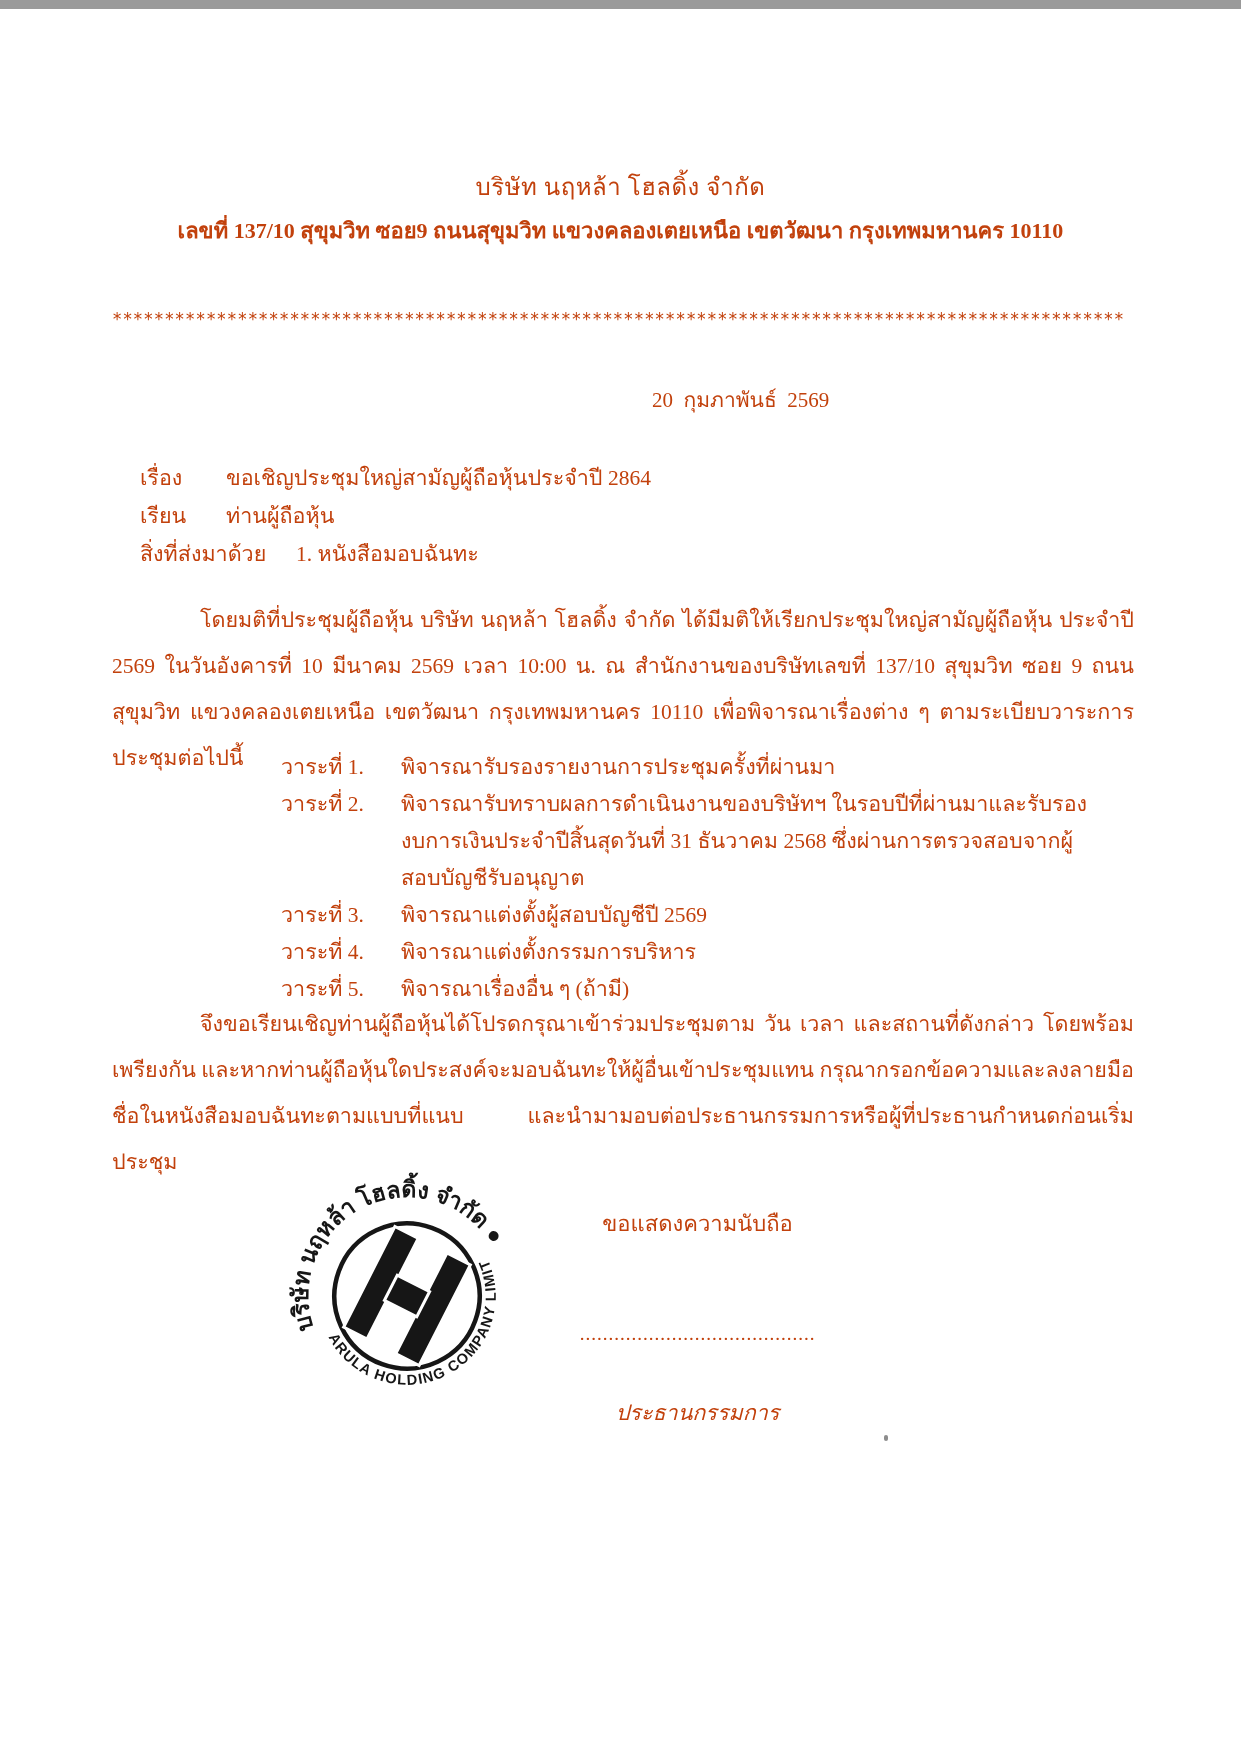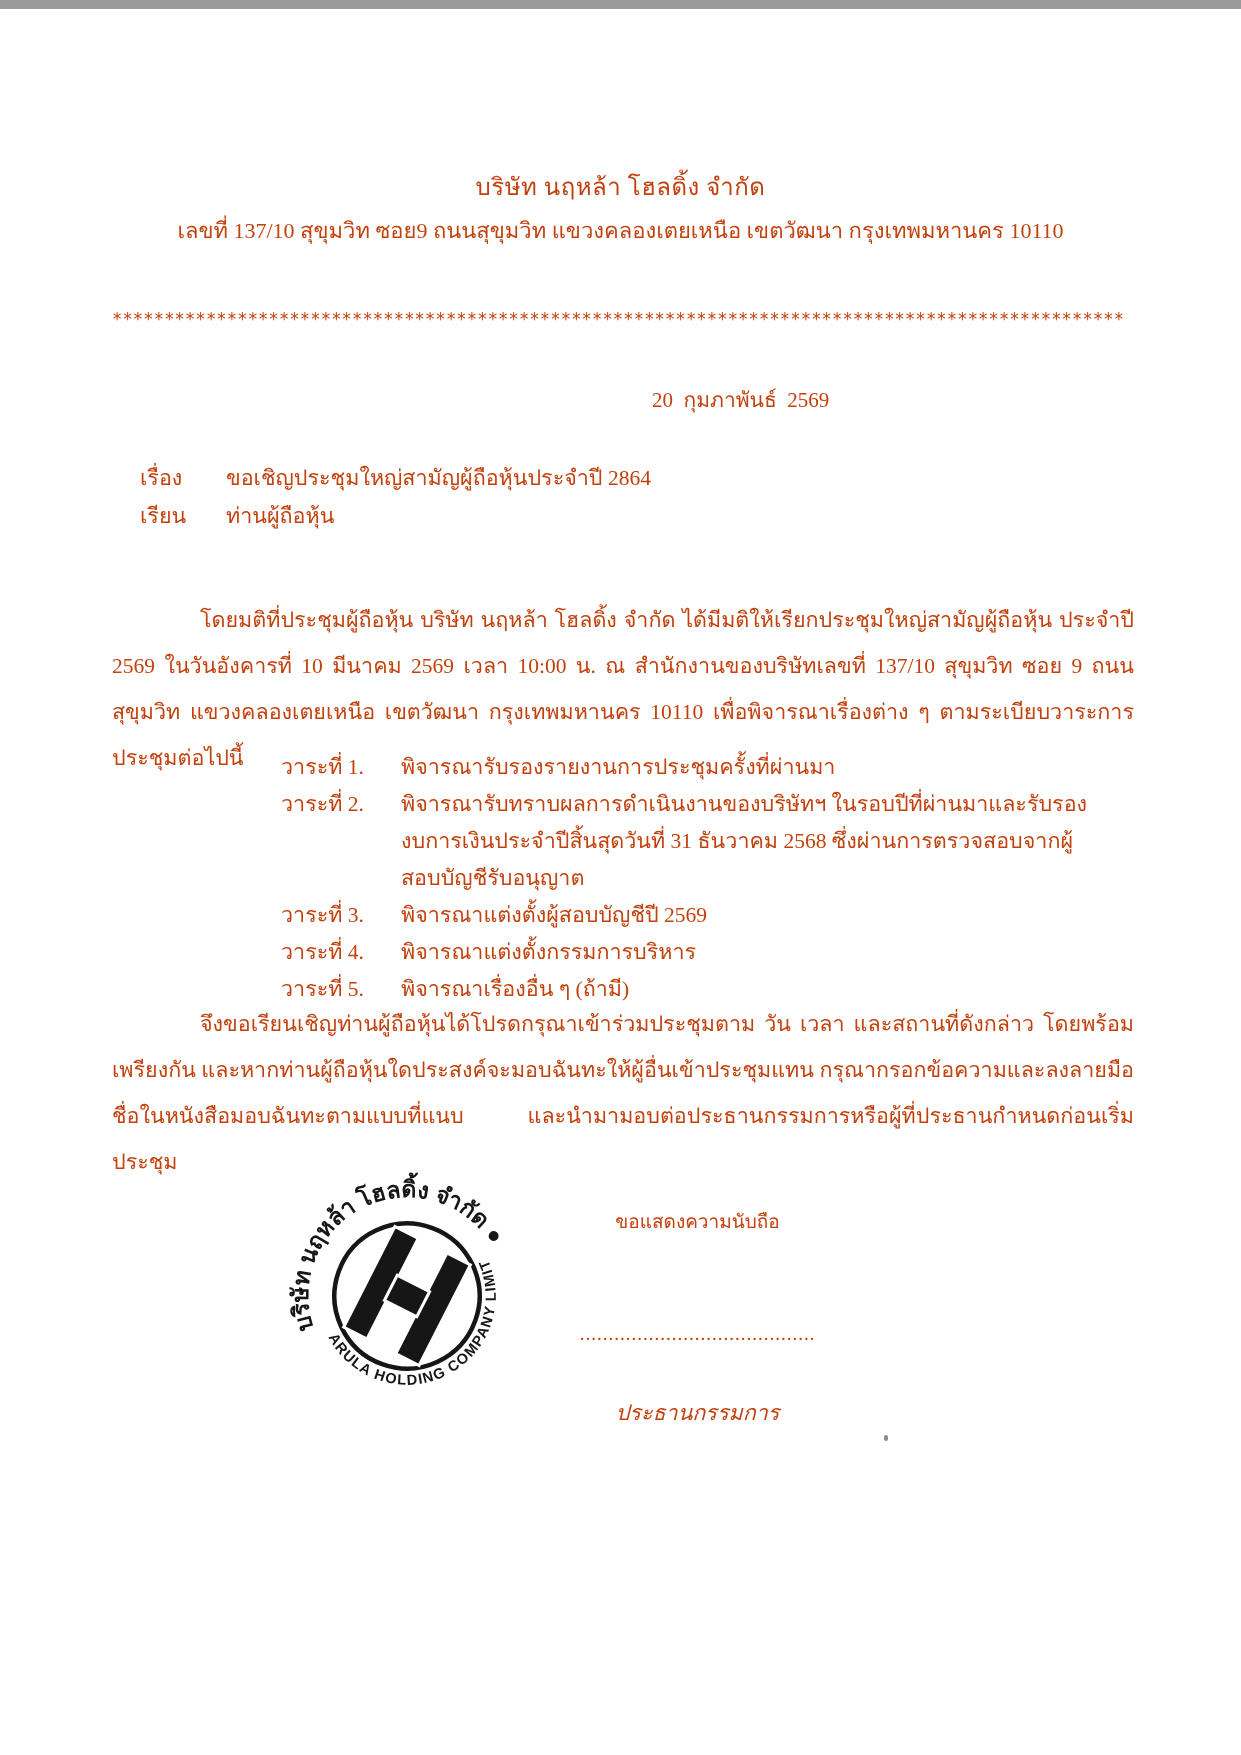--- a/index.html
+++ b/index.html
@@ -7,21 +7,21 @@
     position:relative;
     width:1241px;height:1755px;
     margin:9px auto;
     background:#ffffff;
     color:#c2410c;
     font-family:"Liberation Serif","DejaVu Serif",serif;
     overflow:hidden;
   }
   .centered{position:absolute;left:0;width:100%;text-align:center;}
   .company-name{top:158px;font-size:24px;letter-spacing:0.5px;}
-  .company-address{top:204px;font-size:22px;}
+  .company-address{top:204px;font-size:22px;font-weight:bold;}
   .divider{
     position:absolute;top:300px;left:112px;width:1022px;
     font-size:17px;line-height:20px;letter-spacing:0.2px;
     white-space:nowrap;overflow:hidden;
     font-family:"DejaVu Sans Mono","Liberation Mono",monospace;
   }
   .date-line{
     position:absolute;top:374px;left:652px;
     font-size:21px;white-space:pre;
   }
@@ -35,21 +35,21 @@
     font-size:21.5px;line-height:46px;
     text-align:justify;text-indent:88px;
   }
   .p1{top:566px;}
   .p2{top:970px;}
   .agenda{position:absolute;top:740px;left:281px;width:828px;font-size:21.5px;line-height:37px;}
   .agenda-item{display:flex;gap:28px;}
   .agenda-marker{flex:0 0 92px;white-space:pre;}
   .agenda-text{flex:1;text-align:left;}
   .sig-line{position:absolute;left:540px;width:315px;text-align:center;}
-  .closing{top:1197px;font-size:19px;}
+  .closing{top:1197px;font-size:22px;}
   .signed-name{top:1268px;font-size:23px;font-weight:bold;font-style:italic;}
   .dotted{top:1314px;font-size:19px;letter-spacing:1px;white-space:nowrap;}
   .printed-name{top:1349px;font-size:21.5px;white-space:pre;}
   .sig-role{top:1386px;font-size:21.5px;font-style:italic;}
   .stamp{position:absolute;left:281px;top:1161px;width:252px;height:252px;}
   .artifact-dot{
     position:absolute;left:884px;top:1426px;width:4px;height:6px;
     background:#8d8d8d;border-radius:2px;
   }
 </style>
@@ -64,20 +64,23 @@
   <div class="divider">*************************************************************************************************</div>
 
   <div class="date-line">20  กุมภาพันธ์  2569</div>
 
   <div class="meta">
     <div class="meta-row">
       <span class="meta-label w85">เรื่อง</span><span>ขอเชิญประชุมใหญ่สามัญผู้ถือหุ้นประจำปี 2864</span>
     </div>
     <div class="meta-row">
       <span class="meta-label w85">เรียน</span><span>ท่านผู้ถือหุ้น</span>
+    </div>
+    <div class="meta-row">
+      <span class="meta-label w155">สิ่งที่ส่งมาด้วย</span><span>1. หนังสือมอบฉันทะ</span>
     </div>
   </div>
 
   <p class="para p1">โดยมติที่ประชุมผู้ถือหุ้น บริษัท นฤหล้า โฮลดิ้ง จำกัด ได้มีมติให้เรียกประชุมใหญ่สามัญผู้ถือหุ้น ประจำปี 2569 ในวันอังคารที่ 10 มีนาคม 2569 เวลา 10:00 น. ณ สำนักงานของบริษัทเลขที่ 137/10 สุขุมวิท ซอย 9 ถนนสุขุมวิท แขวงคลองเตยเหนือ เขตวัฒนา กรุงเทพมหานคร 10110 เพื่อพิจารณาเรื่องต่าง ๆ ตามระเบียบวาระการประชุมต่อไปนี้</p>
 
   <div class="agenda">
     <div class="agenda-item">
       <span class="agenda-marker">วาระที่ 1.</span>
       <span class="agenda-text">พิจารณารับรองรายงานการประชุมครั้งที่ผ่านมา</span>
     </div>

